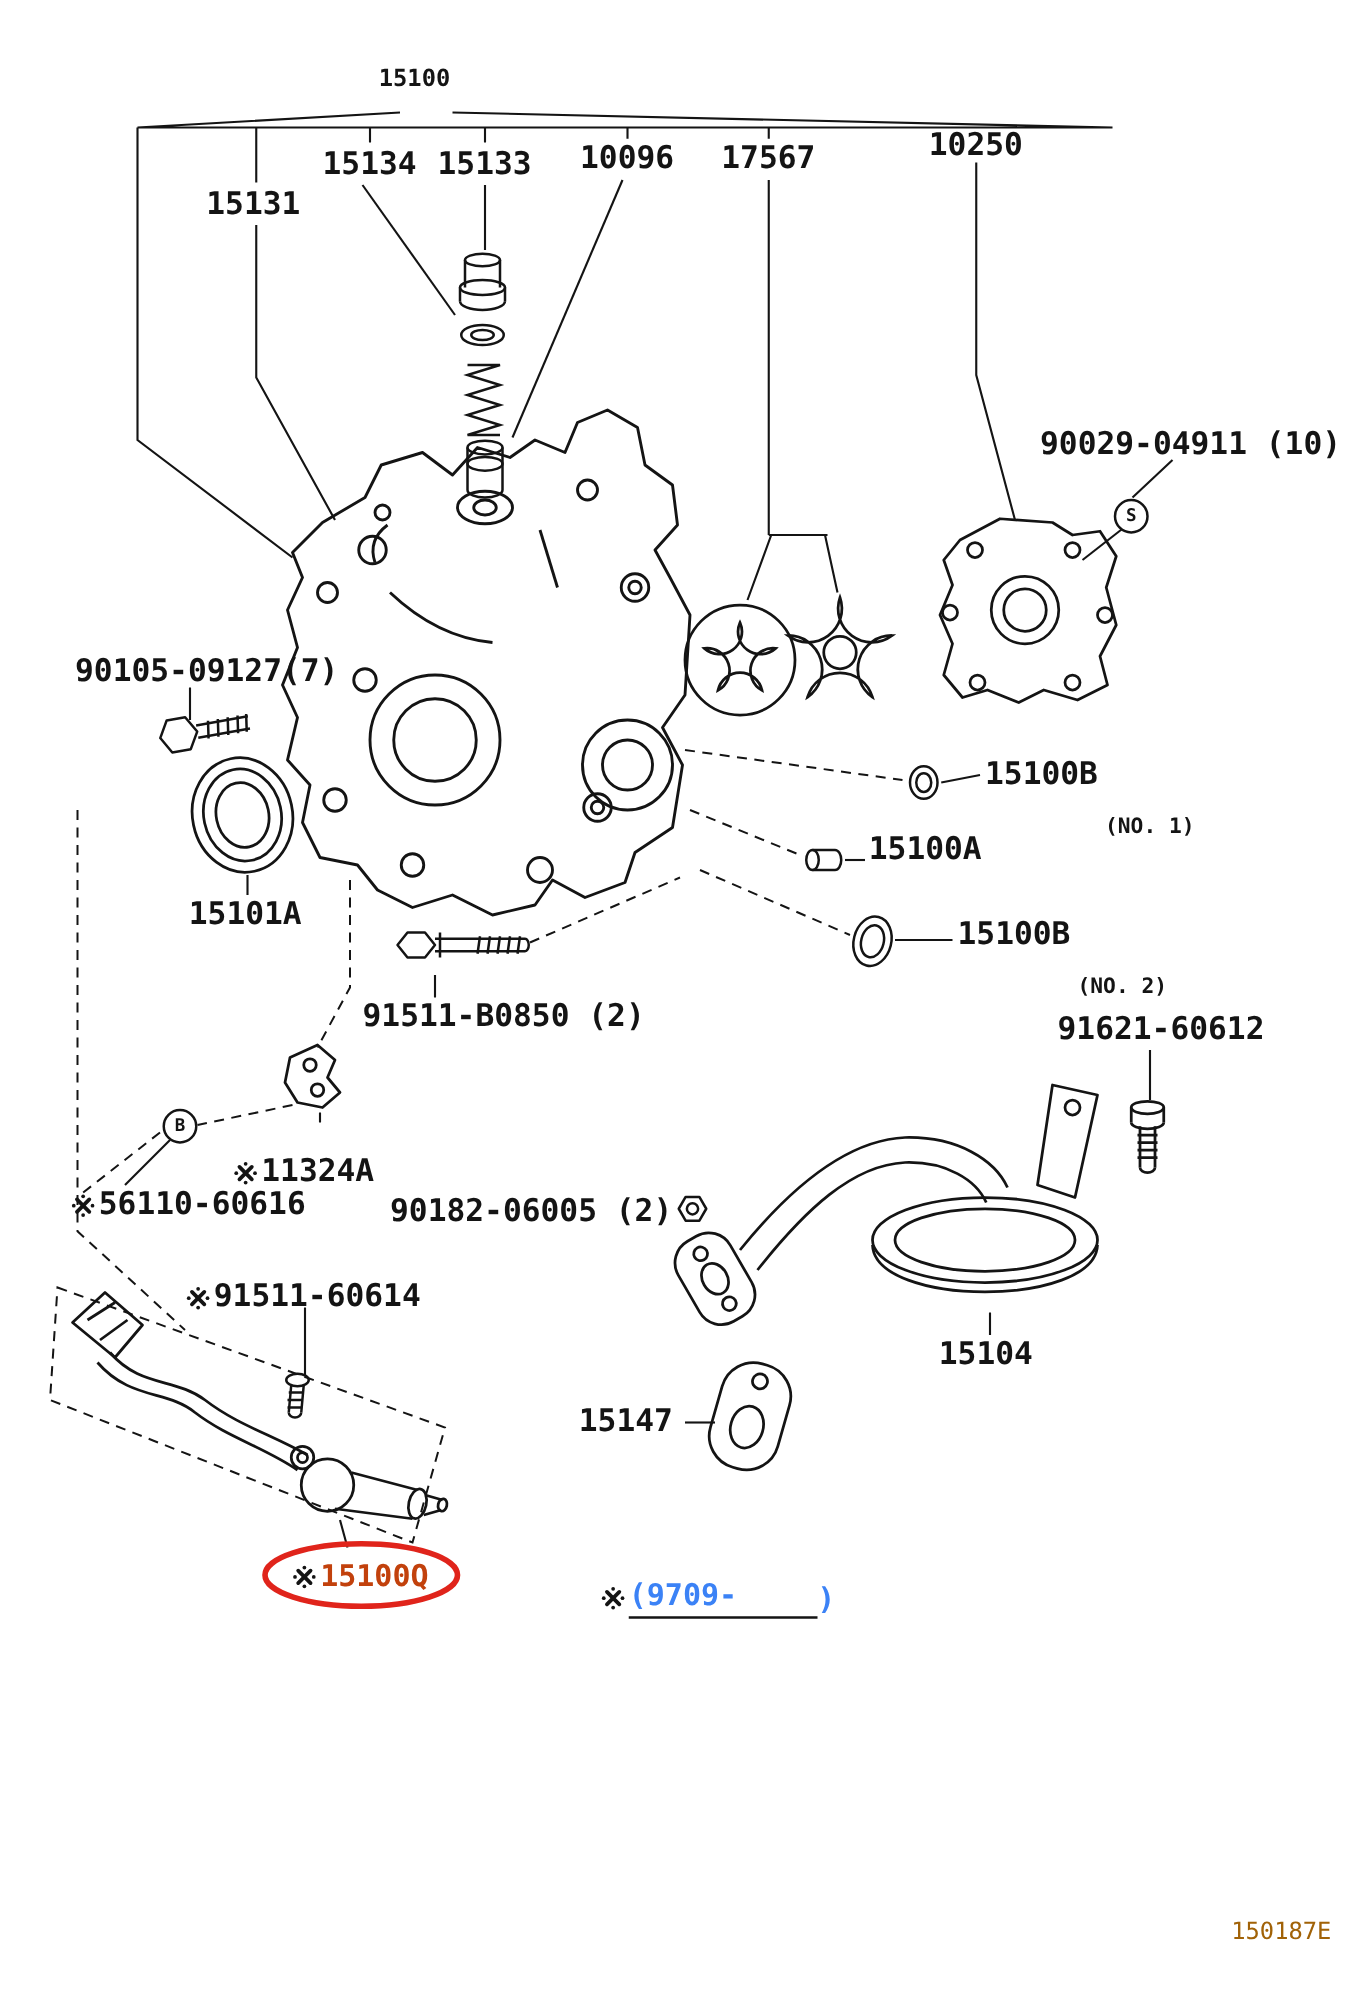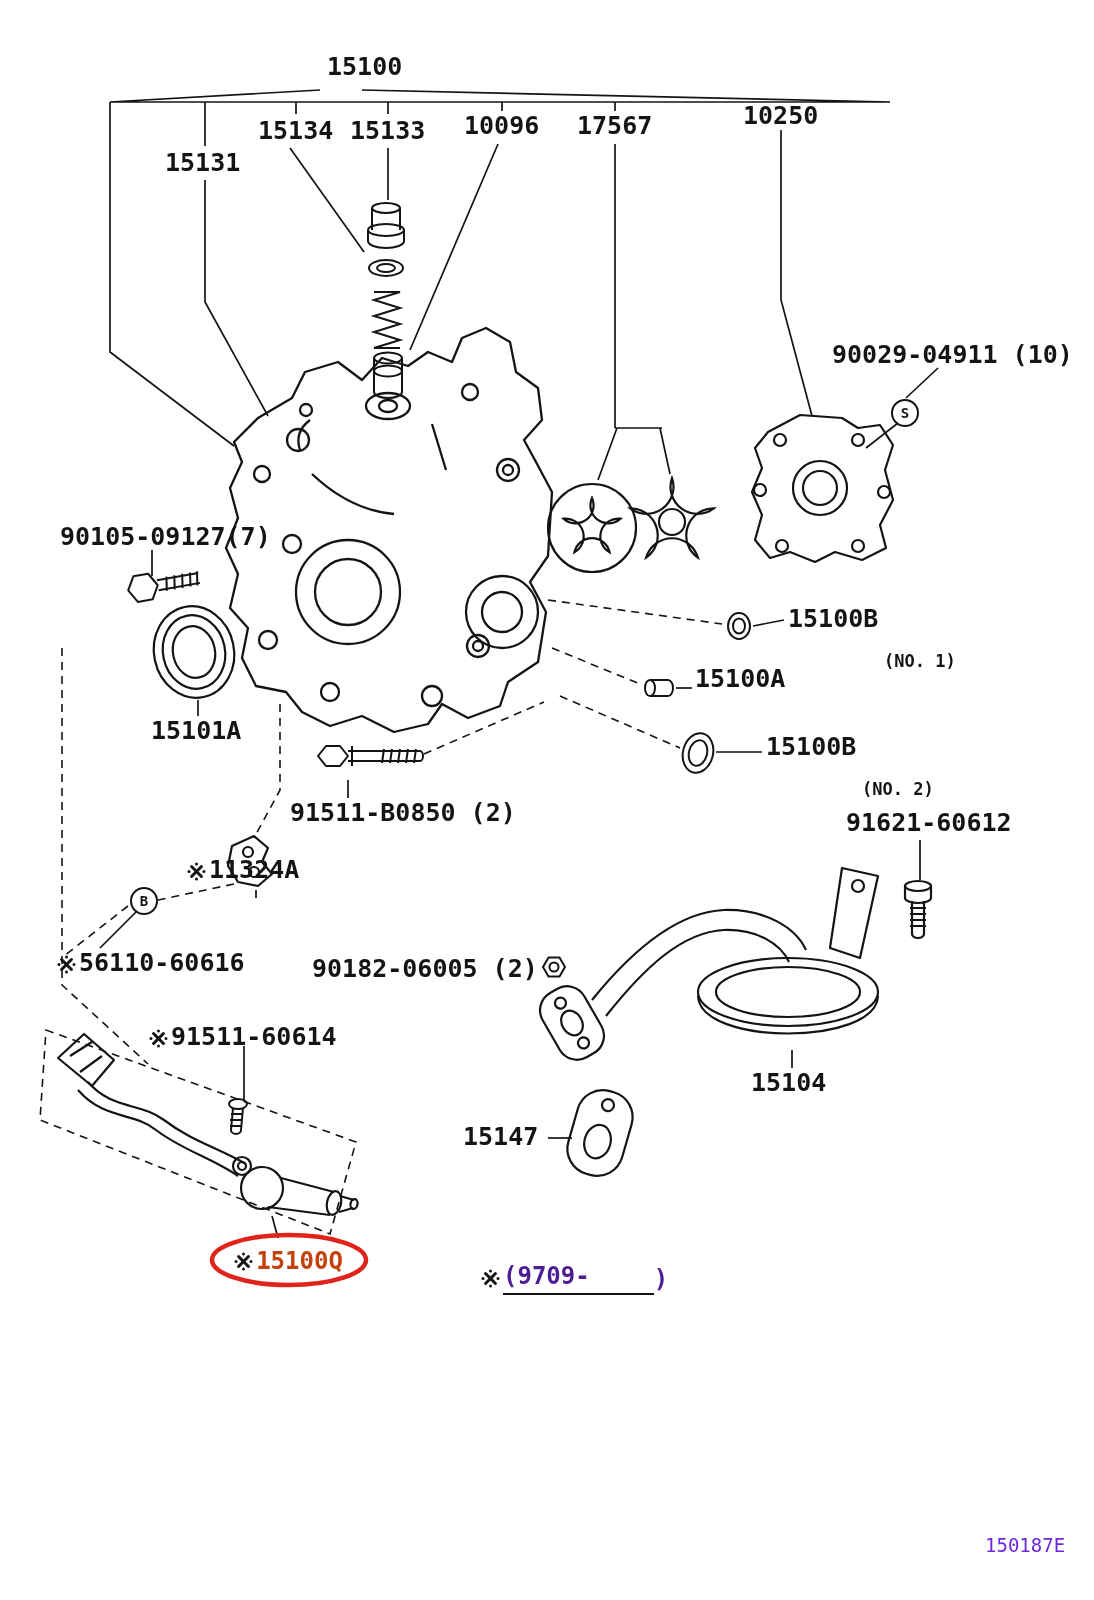--- a/index.html
+++ b/index.html
@@ -2,38 +2,38 @@
 <html><head>
 <meta charset="utf-8">
 <style>
   html,body{margin:0;padding:0;background:#fff;}
   #stage{position:relative;width:1094px;height:1600px;background:#ffffff;overflow:hidden;
          font-family:"DejaVu Sans Mono", monospace;}
   #art{position:absolute;left:0;top:0;z-index:1;}
   .lbl{position:absolute;z-index:3;font-family:"DejaVu Sans Mono",monospace;font-weight:700;
        font-size:25px;line-height:1;color:#141414;white-space:nowrap;letter-spacing:0;}
   .lbl.qual{font-size:17px;margin-top:40px;}
-  .lbl.big{font-size:25px;margin-left:24px;}
+  .lbl.big{font-size:19px;}
   .marker{position:absolute;z-index:3;width:24px;height:24px;border:2.5px solid #141414;border-radius:50%;
           display:flex;align-items:center;justify-content:center;
           font:700 14px "DejaVu Sans Mono",monospace;color:#141414;background:#fff;}
   .refmark{position:relative;display:inline-block;width:17px;height:17px;margin-right:4px;vertical-align:-2px;}
   .refmark i{position:absolute;display:block;}
   .refmark .rx{left:0;top:7px;width:17px;height:3px;background:#141414;border-radius:1.5px;}
   .refmark .ra{transform:rotate(45deg);}
   .refmark .rb{transform:rotate(-45deg);}
   .refmark .rdots{left:7px;top:7px;width:3px;height:3px;border-radius:50%;background:transparent;
         box-shadow:0 -7.5px 0 0 #141414,0 7.5px 0 0 #141414,-7.5px 0 0 0 #141414,7.5px 0 0 0 #141414;}
   .hl-label{position:absolute;z-index:3;left:214px;top:1247px;width:150px;display:flex;align-items:center;
         justify-content:center;font:700 24px "DejaVu Sans Mono",monospace;color:#c2410c;white-space:nowrap;}
   .footnote{position:absolute;z-index:3;left:482px;top:1262px;display:flex;align-items:center;
-        font:700 24px "DejaVu Sans Mono",monospace;color:#4c1d95;}
+        font:700 24px "DejaVu Sans Mono",monospace;color:#3b82f6;}
   .fn-underlined{display:inline-flex;align-items:center;border-bottom:2.5px solid #141414;padding-bottom:3px;}
   .fn-gap{display:inline-block;width:64px;height:1px;}
-  .figcode{position:absolute;z-index:3;left:985px;top:1534px;font:400 19px "DejaVu Sans Mono",monospace;color:#6d28d9;}
+  .figcode{position:absolute;z-index:3;left:985px;top:1534px;font:400 19px "DejaVu Sans Mono",monospace;color:#a16207;}
 </style>
 </head>
 <body>
 
 <div id="stage">
 
 <svg id="art" width="1094" height="1600" viewBox="0 0 1094 1600">
 
   <g stroke="#141414" stroke-width="1.7" fill="none">
     <path d="M320 90 L110 102 L890 102 L362 90"></path>
@@ -255,21 +255,21 @@
 <div class="lbl qual" style="left:884px;top:613px">(NO. 1)</div>
 
 <div class="lbl" style="left:695px;top:666px">15100A</div>
 
 <div class="lbl" style="left:766px;top:734px">15100B</div>
 <div class="lbl qual" style="left:862px;top:741px">(NO. 2)</div>
 
 <div class="lbl" style="left:290px;top:800px">91511-B0850 (2)</div>
 <div class="lbl" style="left:846px;top:810px">91621-60612</div>
 
-<div class="lbl" style="left:188px;top:857px">
+<div class="lbl" style="left:188px;top:924px">
   <span class="refmark"><i class="rx ra"></i><i class="rx rb"></i><i class="rdots"></i></span><span>11324A</span>
 </div>
 
 <div class="lbl" style="left:58px;top:950px">
   <span class="refmark"><i class="rx ra"></i><i class="rx rb"></i><i class="rdots"></i></span><span>56110-60616</span>
 </div>
 
 <div class="lbl" style="left:312px;top:956px">90182-06005 (2)</div>
 
 <div class="lbl" style="left:150px;top:1024px">

